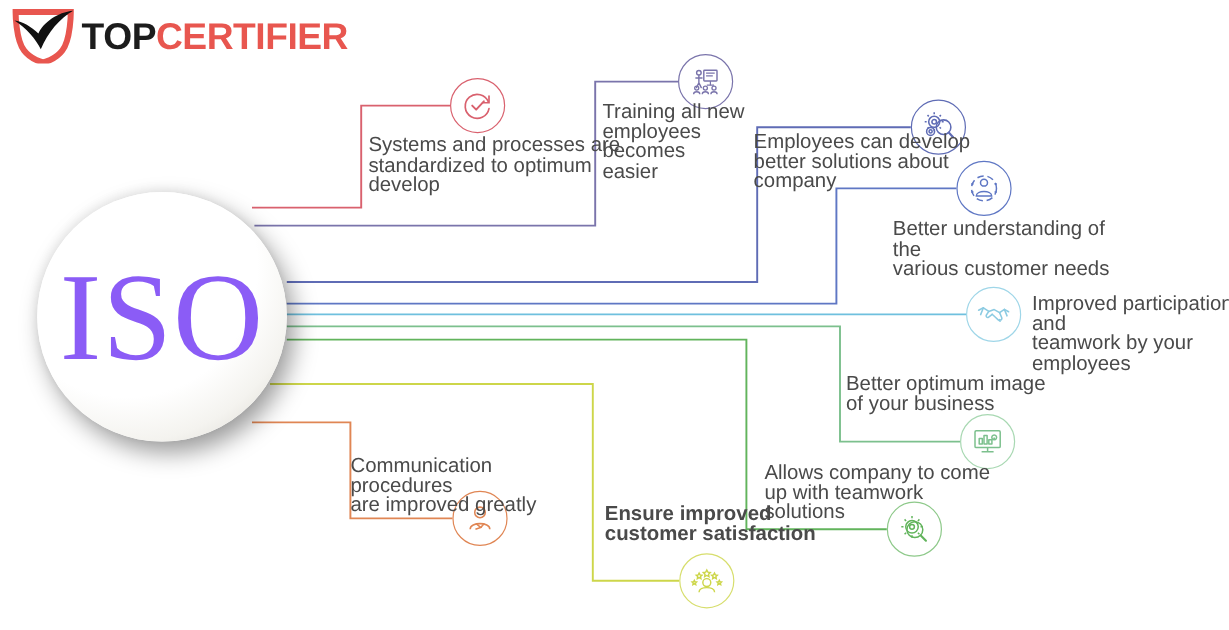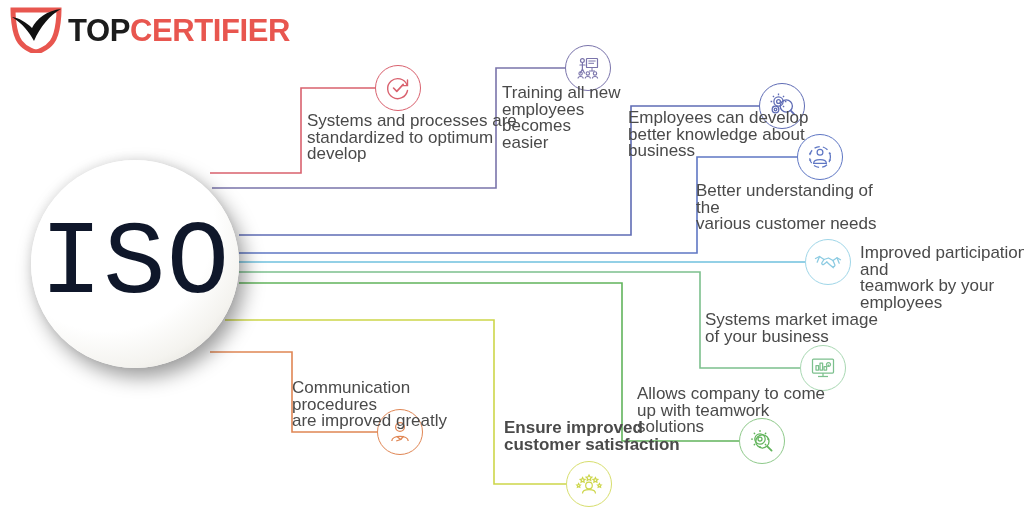--- a/index.html
+++ b/index.html
@@ -27,22 +27,22 @@
     box-shadow: 6px 9px 20px rgba(0,0,0,0.40), -2px -3px 8px rgba(0,0,0,0.05);
   }
   .iso-gloss{
     position:absolute;left:6px;top:4px;width:190px;height:180px;border-radius:50%;
     background:radial-gradient(ellipse at 34% 24%, rgba(255,255,255,0.98) 0%, rgba(255,255,255,0.55) 48%, rgba(255,255,255,0) 72%);
     pointer-events:none;
   }
   .iso-text{
     position:absolute;left:0;top:0;width:208px;height:208px;
     display:flex;align-items:center;justify-content:center;
-    font-size:104px;color:#0f172a;font-weight:normal;letter-spacing:1px;
-    font-family:Liberation Mono, monospace;
+    font-size:104px;color:#8b5cf6;font-weight:normal;letter-spacing:1px;
+    font-family:Liberation Serif, serif;
   }
 
   
   #wires{position:absolute;left:0;top:0;width:1024px;height:525px;}
 
   
   .node{position:absolute;}
   .node .icon-circle{
     position:absolute;width:46px;height:46px;border-radius:50%;
     border:1.4px solid #999;background:#fff;
@@ -137,35 +137,35 @@
           <circle cx="11.5" cy="10.5" r="1.9"></circle>
           <path d="M11.5 4.2 V2.6 M11.5 18.4 V16.8 M5.2 10.5 H3.6 M19.4 10.5 H17.8 M7 6 L5.9 4.9 M17.1 16.1 L16 15 M16 6 L17.1 4.9 M5.9 16.1 L7 15"></path>
           <circle cx="8.5" cy="18.5" r="3.3"></circle>
           <circle cx="8.5" cy="18.5" r="1.3"></circle>
           <circle cx="19.3" cy="15" r="6.1"></circle>
           <line x1="23.8" y1="19.6" x2="27.3" y2="23.4" stroke-width="1.8" stroke-linecap="round"></line>
         </g>
       </svg>
     </div>
     <div class="label" style="left:628px;top:110px;width:200px;">Employees can develop
-better knowledge about business</div>
+better solutions about company</div>
   </div>
 
   <div class="node">
     <div class="icon-circle" style="left:797px;top:134px;border-color:#5f77c4;">
       <svg width="30" height="30" viewBox="0 0 30 30">
         <g fill="none" stroke="#5f77c4" stroke-width="1.25">
           <circle cx="15" cy="15" r="10.4" stroke-dasharray="5.4 3.2"></circle>
           <circle cx="15" cy="10.2" r="2.9"></circle>
           <path d="M8.6 21.4 C8.6 16.4 21.4 16.4 21.4 21.4 Z"></path>
           <path d="M6.2 11.4 L4.3 11.4 M23.8 11.4 L25.7 11.4 M6.2 18 L4.3 18 M23.8 18 L25.7 18"></path>
         </g>
       </svg>
     </div>
-    <div class="label" style="left:696px;top:183px;width:200px;">Better understanding of the
+    <div class="label" style="left:744px;top:183px;width:200px;">Better understanding of the
 various customer needs</div>
   </div>
 
   <div class="node">
     <div class="icon-circle" style="left:805px;top:239px;border-color:#9fd6e8;">
       <svg width="30" height="30" viewBox="0 0 30 30">
         <g fill="none" stroke="#8ccbe2" stroke-width="1.3" stroke-linejoin="round" stroke-linecap="round">
           <path d="M2.5 11.5 L6.5 9.5 L11 12.5 L15.5 11 L20 13.5"></path>
           <path d="M11 12.5 L9 15.5 C8.2 16.8 9.6 18.2 10.9 17.2 L13.8 14.9"></path>
           <path d="M13.8 14.9 L16.5 17.4 M16.5 17.4 L18.6 19.3 M18.6 19.3 L20.4 20.7"></path>
@@ -186,21 +186,21 @@
           <rect x="4.5" y="6" width="21" height="14" rx="1"></rect>
           <line x1="15" y1="20" x2="15" y2="23.5"></line>
           <line x1="10" y1="23.5" x2="20" y2="23.5"></line>
           <rect x="8" y="12.5" width="2.6" height="4.5"></rect>
           <rect x="12" y="10" width="2.6" height="7"></rect>
           <rect x="16" y="13.5" width="2.6" height="3.5"></rect>
           <path d="M20.5 9.5 a2 2 0 1 0 0.01 0 M20.5 11.5 v2.5"></path>
         </g>
       </svg>
     </div>
-    <div class="label" style="left:705px;top:312px;width:180px;">Systems market image
+    <div class="label" style="left:705px;top:312px;width:180px;">Better optimum image
 of your business</div>
   </div>
 
   <div class="node">
     <div class="icon-circle" style="left:739px;top:418px;border-color:#8ec98a;">
       <svg width="30" height="30" viewBox="0 0 30 30">
         <g fill="none" stroke="#62b45c" stroke-width="1.25">
           <circle cx="13" cy="13" r="5.2"></circle>
           <circle cx="13" cy="13" r="2"></circle>
           <path d="M13 5.9 V4.1 M13 21.9 V20.1 M5.9 13 H4.1 M21.9 13 H20.1 M8.1 8.1 L6.8 6.8 M19.2 19.2 L17.9 17.9 M17.9 8.1 L19.2 6.8 M6.8 19.2 L8.1 17.9"></path>

